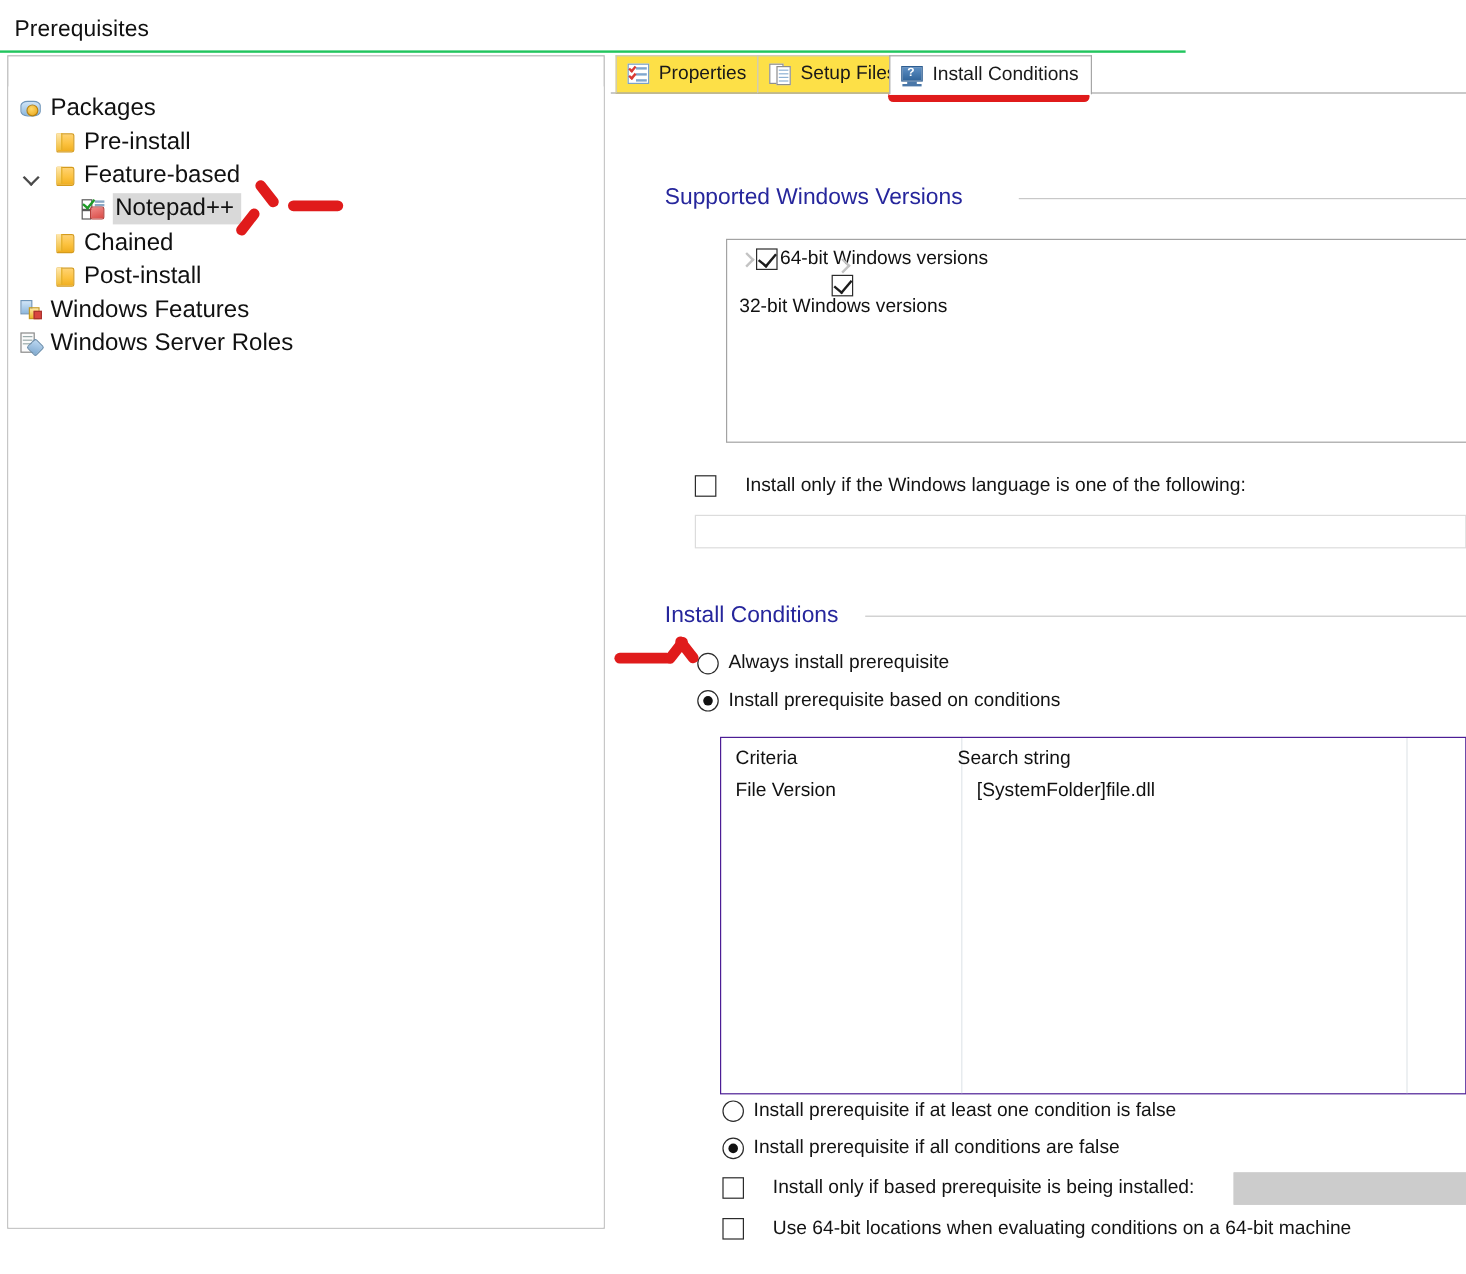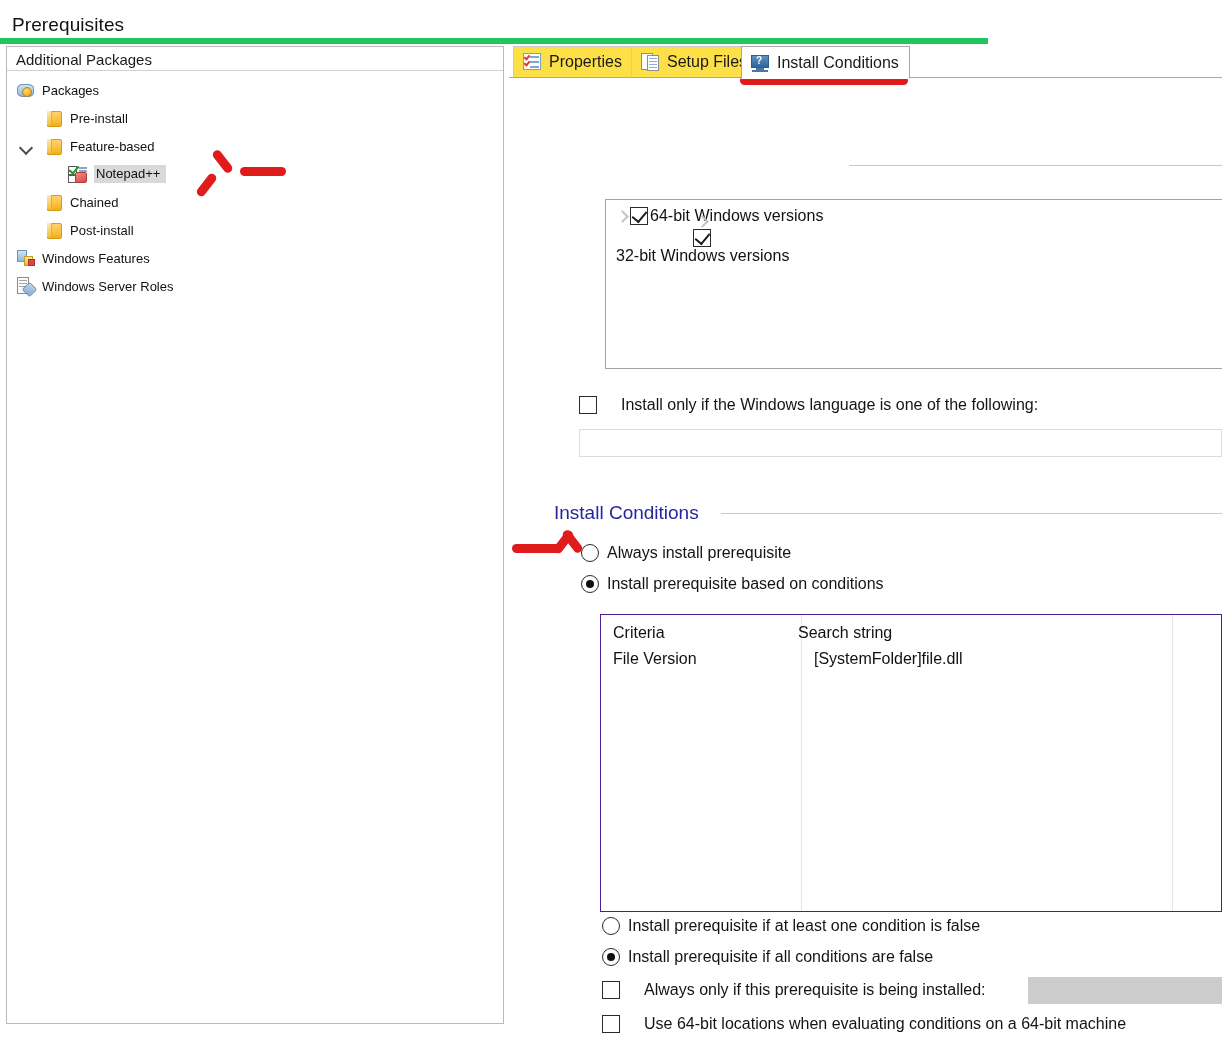--- a/index.html
+++ b/index.html
@@ -8,41 +8,41 @@
     width: 1222px; height: 1062px;
     background: #ffffff;
     font-family: "Liberation Sans", sans-serif;
     overflow: hidden;
   }
   #root { position: relative; width: 1222px; height: 1062px; background:#ffffff; }
 
   
   .win-title {
     position:absolute; left:0; top:0; width:988px; height:44px;
-    background:#ffffff; border-bottom:6px solid #22c55e;
+    background:#ffffff; border-bottom:2px solid #22c55e;
   }
   .win-title .txt {
     position:absolute; left:12px; top:14px;
     font-size:19px; color:#111; letter-spacing:0.1px;
   }
 
   
   .tree-panel {
     position:absolute; left:6px; top:46px; width:498px; height:978px;
     border:1px solid #b9b9b9; background:#ffffff;
   }
   .tree-head {
     position:absolute; left:0; top:0; width:496px; height:24px;
     border-bottom:1px solid #d2d2d2; background:#ffffff;
   }
   .tree-head span { position:absolute; left:9px; top:4px; font-size:15px; color:#1a1a1a; }
   .tree-body { position:absolute; left:0; top:25px; width:496px; bottom:0; background:#ffffff; }
 
   .tnode { position:absolute; height:28px; display:flex; align-items:center; }
-  .tnode .lbl { font-size:13px; color:#111; white-space:nowrap; }
+  .tnode .lbl { font-size:20px; color:#111; white-space:nowrap; }
   .tnode .lbl.sel { background:#d9d9d9; padding:1px 6px 2px 2px; }
   .twist {
     position:absolute; width:16px; height:16px;
   }
   .twist::before {
     content:""; position:absolute; left:2px; top:5px;
     width:8px; height:8px;
     border-right:2px solid #4a4a4a; border-bottom:2px solid #4a4a4a;
     transform: rotate(45deg);
   }
@@ -205,23 +205,20 @@
 </head>
 <body>
 
 <div id="root">
 
   <div class="win-title">
     <div class="txt">Prerequisites</div>
   </div>
 
   <div class="tree-panel">
-    <div class="tree-head">
-      <span>Additional Packages</span>
-    </div>
     <div class="tree-body">
 
       <div class="tnode" style="left:8px; top:4px;">
         <div class="ico ico-packages">
           <div class="drum"></div>
             <div class="gear"></div>
         </div>
         <div class="lbl">Packages</div>
       </div>
 
@@ -306,20 +303,21 @@
             <div class="q">?</div>
             <div class="std"></div>
             <div class="base"></div>
         </div>
         <span>Install Conditions</span>
       </div>
     </div>
 
     <div class="content">
 
+      <div class="group-title" style="left:45px; top:75px;">Supported Windows Versions</div>
       <div class="group-rule" style="left:340px; top:86px; width:373px;"></div>
 
       <div class="listbox" style="left:70px; top:120px; width:643px; height:170px;">
         <div class="lb-row" style="top:4px; left:8px;">
           <div class="lb-exp"></div>
           <div class="cbx checked"></div>
           <div class="t">64-bit Windows versions</div>
         </div>
         <div class="lb-row" style="top:13px; left:8px;flex-direction:column;">
           <div class="lb-exp"></div>
@@ -362,21 +360,21 @@
         <div class="rb"></div>
         <div class="t">Install prerequisite if at least one condition is false</div>
       </div>
       <div class="radiorow" style="left:93px; top:869px;">
         <div class="rb on"></div>
         <div class="t">Install prerequisite if all conditions are false</div>
       </div>
 
       <div class="chkrow" style="left:93px; top:902px;">
         <div class="cbx-sq"></div>
-        <div class="t">Always only if this prerequisite is being installed:</div>
+        <div class="t">Install only if based prerequisite is being installed:</div>
       </div>
       <div class="combo-disabled" style="left:519px; top:898px; width:194px; height:27px;"></div>
 
       <div class="chkrow" style="left:93px; top:936px;">
         <div class="cbx-sq"></div>
         <div class="t">Use 64-bit locations when evaluating conditions on a 64-bit machine</div>
       </div>
 
     </div>
   </div>

